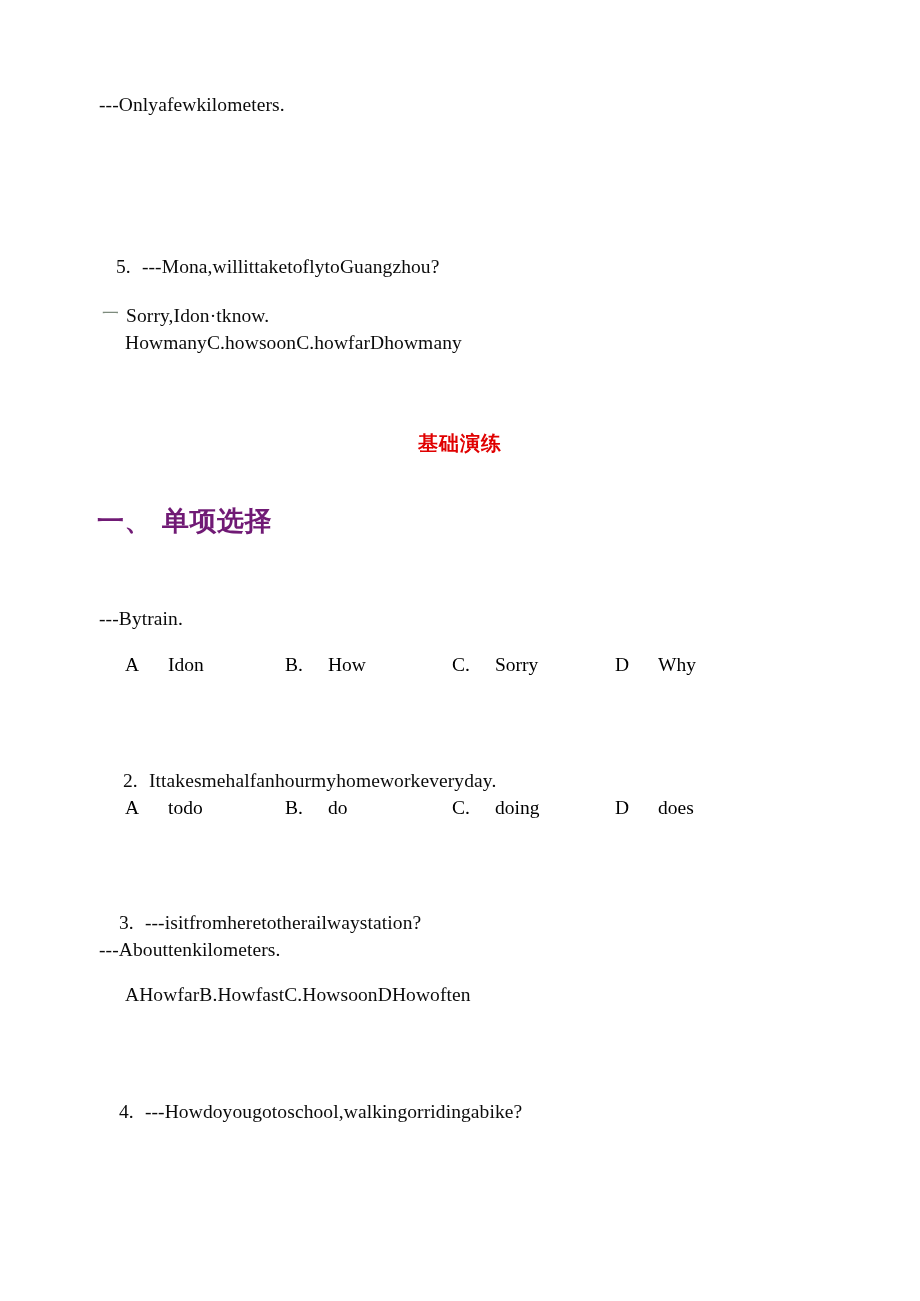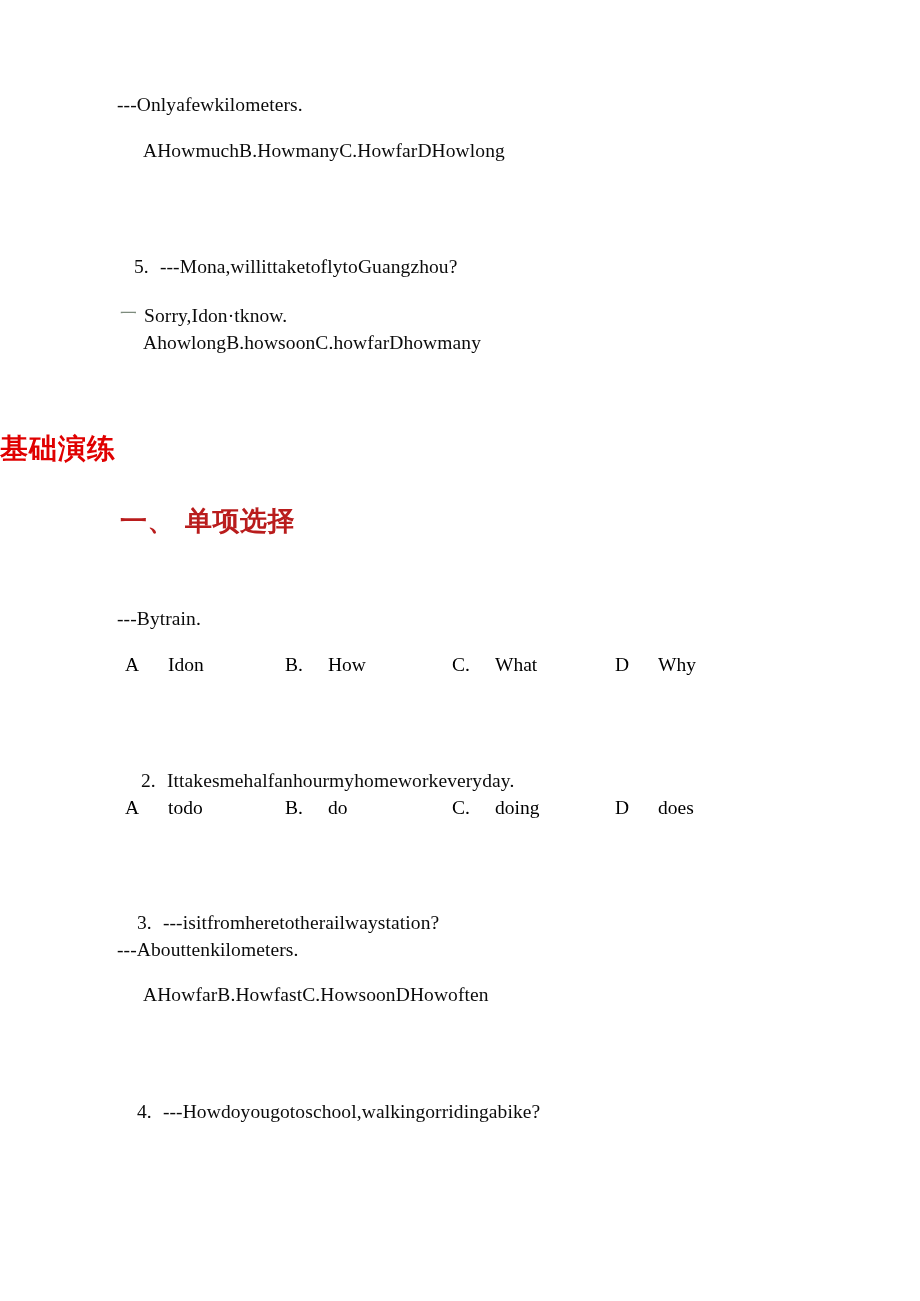--- a/index.html
+++ b/index.html
@@ -23,21 +23,20 @@
   }
 
   
   .line {
     position: absolute;
     white-space: pre;
     font-size: 19.5px;
     line-height: 1.0;
     letter-spacing: 0.1px;
     color: #0b0b0b;
-    margin-left: 18px;
   }
 
   .num {
     display: inline-block;
     min-width: 26px;
   }
 
   
   .cjk-dash {
     font-family: "DejaVu Sans", sans-serif;
@@ -46,38 +45,37 @@
     vertical-align: 3px;
     display: inline-block;
     margin-right: 7px;
   }
 
   
   .banner {
     position: absolute;
     left: 0;
     right: 0;
-    text-align: left;
+    text-align: center;
     color: #e00000;
     font-family: "DejaVu Sans", sans-serif;
     font-weight: 700;
-    font-size: 28px;
+    font-size: 20px;
     letter-spacing: 1px;
   }
 
   
   .subhead {
     position: absolute;
-    color: #b91c1c;
+    color: #701a75;
     font-family: "DejaVu Sans", sans-serif;
     font-weight: 700;
     font-size: 27px;
     white-space: pre;
     letter-spacing: 0.5px;
-    margin-left: 23px;
   }
 
   
   .choices {
     position: absolute;
     display: grid;
     grid-template-columns: 160px 167px 163px 130px;
     font-size: 19.5px;
     white-space: pre;
   }
@@ -92,51 +90,50 @@
     display: inline-block;
   }
 </style>
 </head>
 <body>
 
 <div class="page">
 
   <div class="line" style="left:99px; top:95px;">---Onlyafewkilometers.</div>
 
-  <div class="line" style="left:125px; top:141px;">AHowmuchB.HowmanyC.HowfarDHowlong</div>
 
   <div class="line" style="left:96px; top:237px;">
     <span class="num">5.</span><span>---Mona,willittaketoflytoGuangzhou?</span>
   </div>
 
   <div class="line" style="left:82px; top:285px;">
     <span class="cjk-dash">一</span><span>Sorry,Idon·tknow.</span>
   </div>
 
-  <div class="line" style="left:125px; top:333px;">AhowlongB.howsoonC.howfarDhowmany</div>
+  <div class="line" style="left:125px; top:333px;">HowmanyC.howsoonC.howfarDhowmany</div>
 
   <div class="banner" style="top:430px;">基础演练</div>
 
   <div class="subhead" style="left:97px; top:503px;">一、 单项选择</div>
 
 
   <div class="line" style="left:99px; top:609px;">---Bytrain.</div>
 
   <div class="choices" style="left:125px; top:654px;">
     <div class="choice">
       <span class="choice-letter">A</span>
       <span class="choice-text">Idon</span>
     </div>
     <div class="choice">
       <span class="choice-letter">B.</span>
       <span class="choice-text">How</span>
     </div>
     <div class="choice">
       <span class="choice-letter">C.</span>
-      <span class="choice-text">What</span>
+      <span class="choice-text">Sorry</span>
     </div>
     <div class="choice">
       <span class="choice-letter">D</span>
       <span class="choice-text">Why</span>
     </div>
   </div>
 
   <div class="line" style="left:103px; top:751px;">
     <span class="num">2.</span><span>Ittakesmehalfanhourmyhomeworkeveryday.</span>
   </div>

